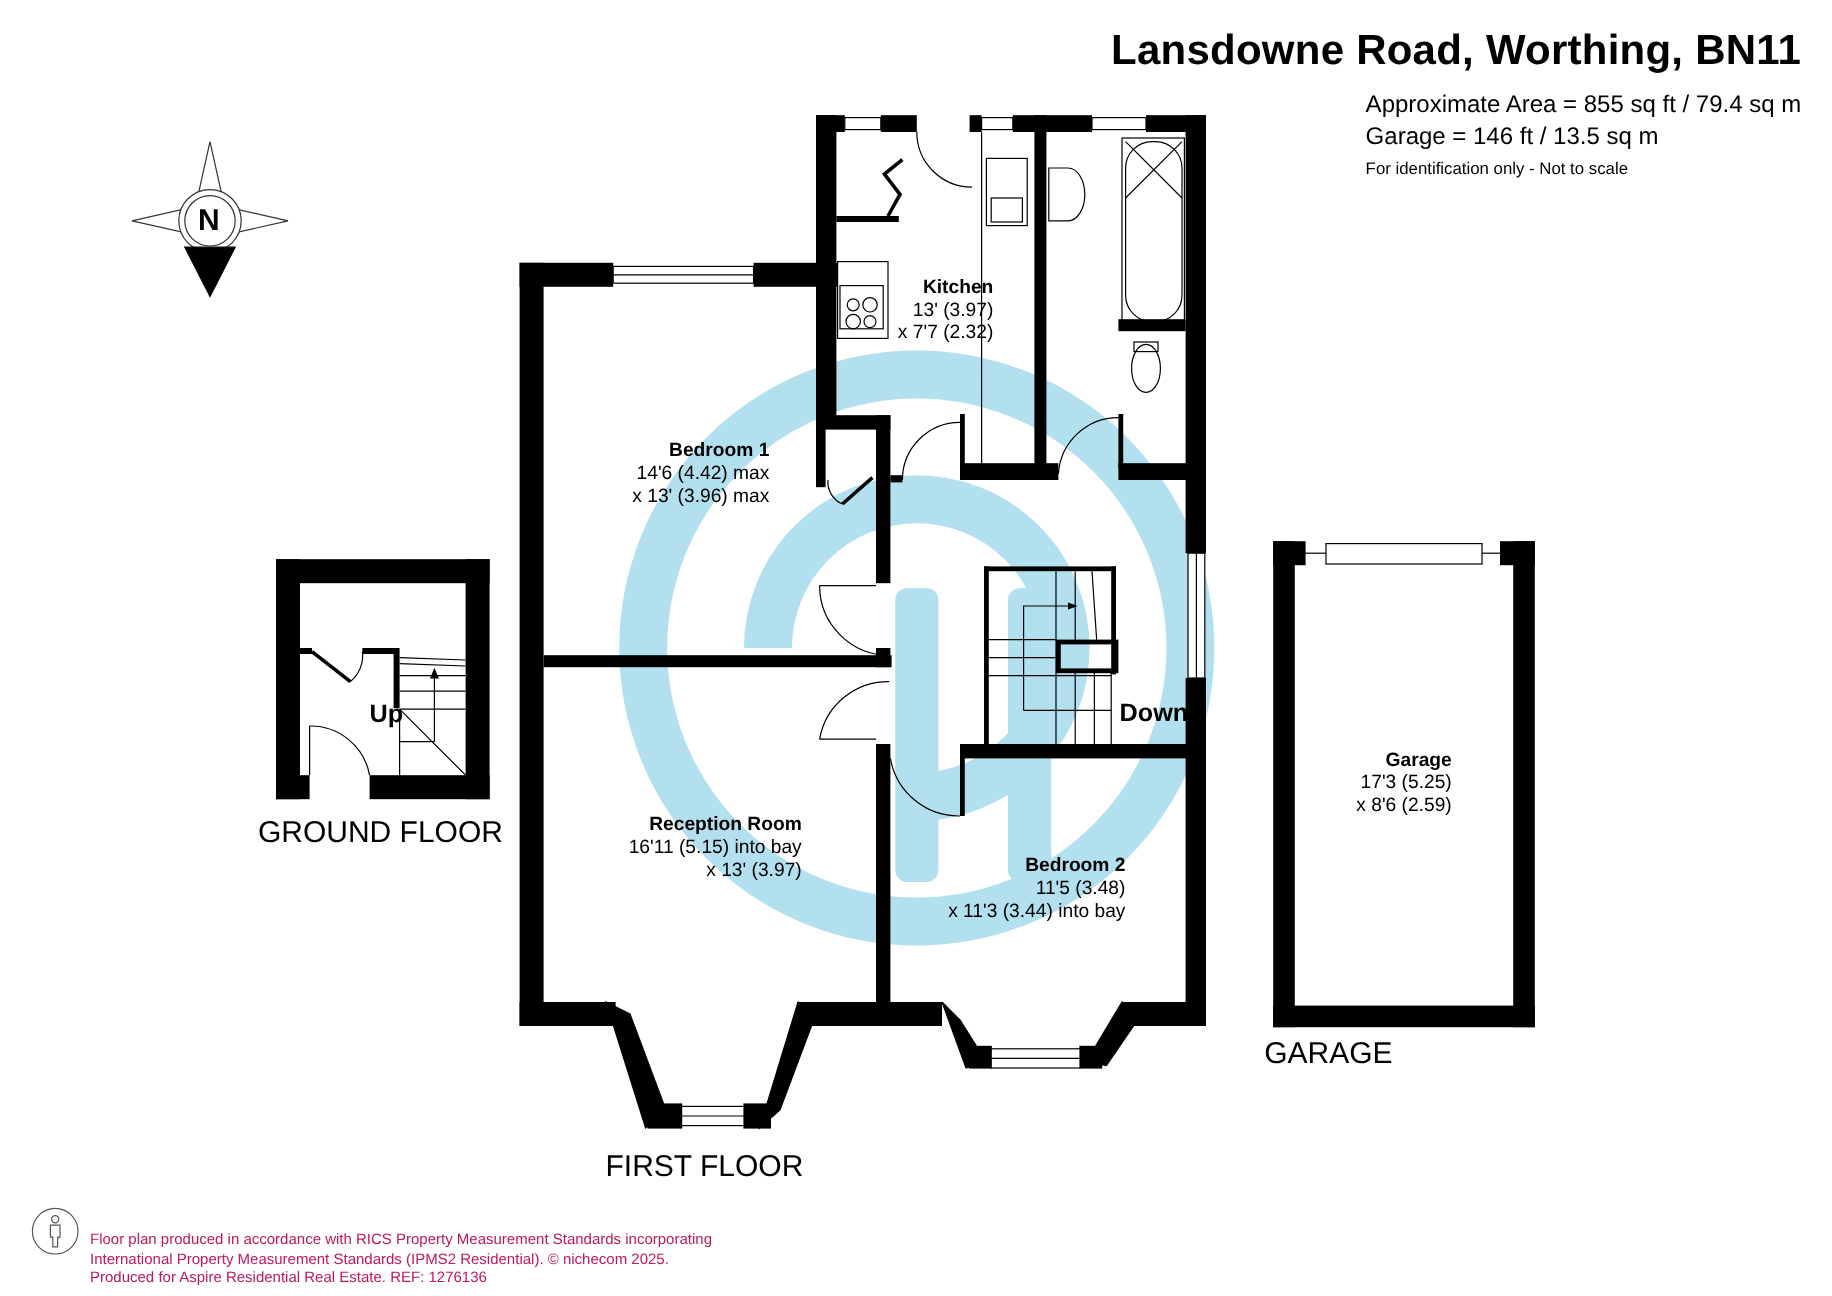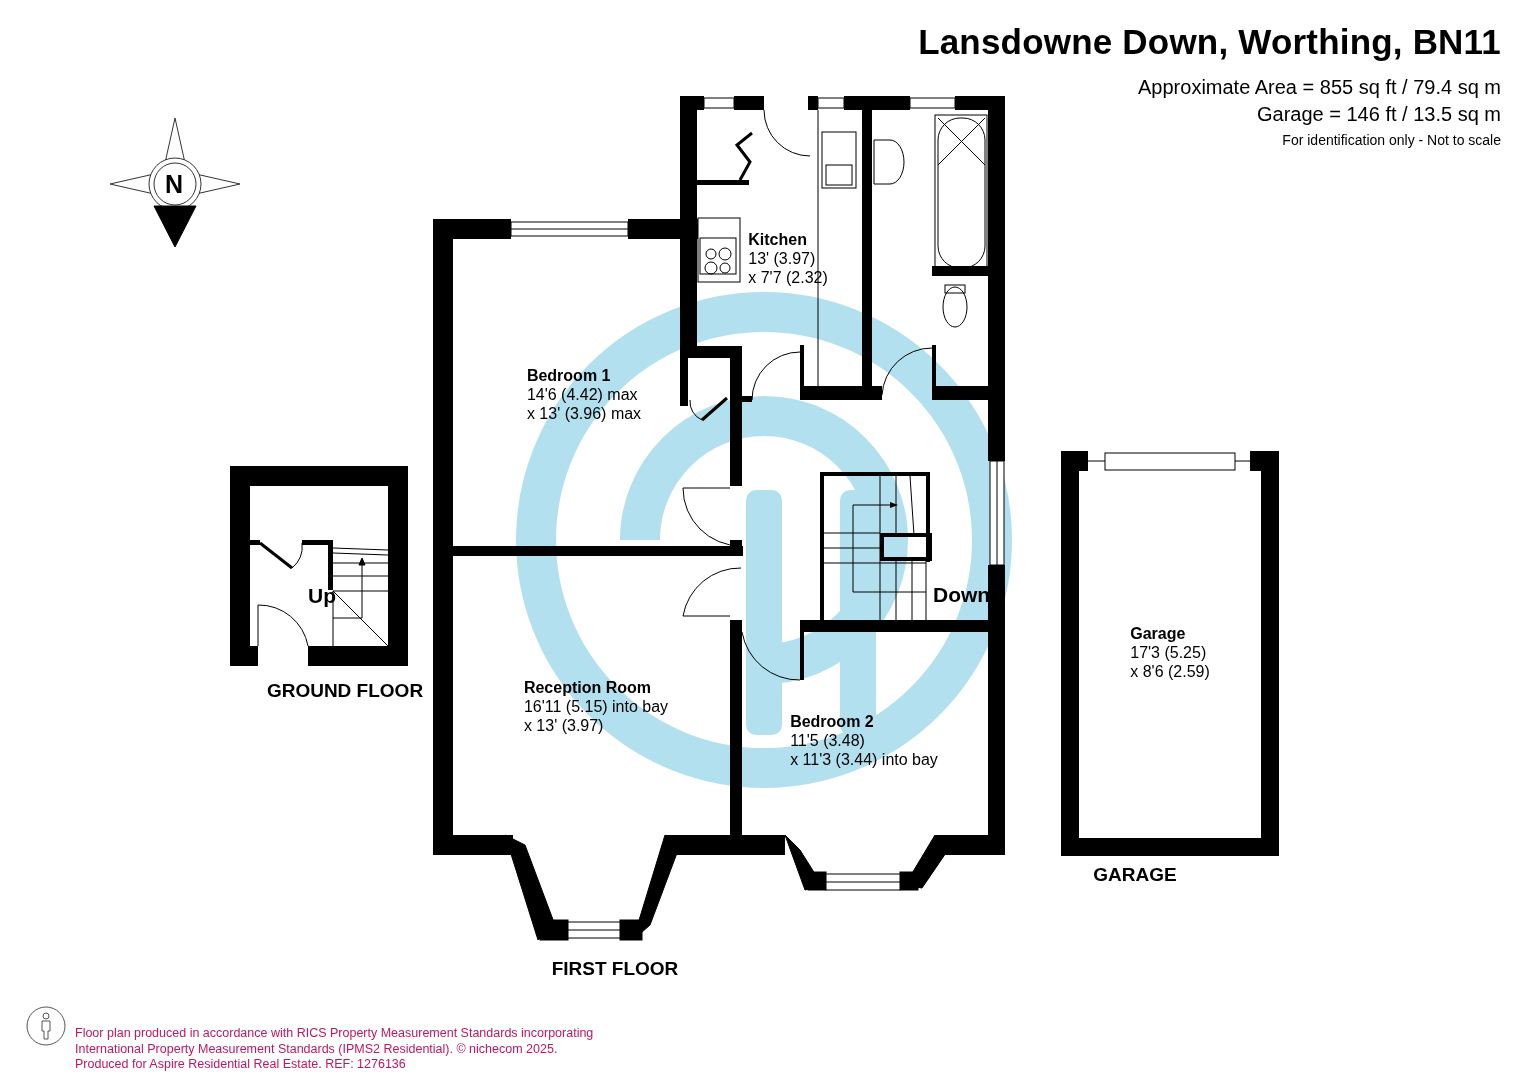--- a/index.html
+++ b/index.html
@@ -1,32 +1,32 @@
 <!DOCTYPE html>
 <html><head>
 <meta charset="utf-8">
 <style>
   html, body { margin: 0; padding: 0; background: #ffffff; }
   body { width: 1527px; height: 1080px; position: relative; overflow: hidden; font-family: "Liberation Sans", sans-serif; color: #000; }
   .title { position: absolute; right: 26px; top: 22px; font-size: 35px; font-weight: bold; letter-spacing: 0.2px; white-space: nowrap; }
-  .areas { position: absolute; right: 26px; top: 74px; text-align: right; font-size: 20px; line-height: 27px; }
+  .areas { position: absolute; right: 26px; top: 74px; text-align: left; font-size: 20px; line-height: 27px; }
   .areas .note { font-size: 14px; line-height: 22px; margin-top: 1px; }
   svg.plan { position: absolute; left: 0; top: 0; }
-  .room-label { position: absolute; text-align: left; font-size: 16px; line-height: 19px; white-space: nowrap; transform: translateX(-50%); }
+  .room-label { position: absolute; text-align: right; font-size: 16px; line-height: 19px; white-space: nowrap; transform: translateX(-50%); }
   .room-label .name { font-weight: bold; }
-  .floor-label { position: absolute; font-size: 19px; font-weight: bold; white-space: nowrap; transform: translateX(-50%); margin-left: 28px; }
+  .floor-label { position: absolute; font-size: 25px; font-weight: normal; white-space: nowrap; transform: translateX(-50%); }
   .stair-label { position: absolute; font-size: 21px; font-weight: bold; }
   .footer { position: absolute; left: 75px; top: 1026px; font-size: 12.5px; line-height: 15.5px; color: #be185d; }
   .footer-icon { position: absolute; left: 26px; top: 1006px; width: 40px; height: 40px; }
   .compass-n { position: absolute; left: 174px; top: 184px; transform: translate(-50%,-50%); font-size: 25px; font-weight: bold; }
 </style>
 </head>
 <body>
 
-<div class="title">Lansdowne Down, Worthing, BN11</div>
+<div class="title">Lansdowne Road, Worthing, BN11</div>
 <div class="areas">
   <div>Approximate Area = 855 sq ft / 79.4 sq m</div>
   <div>Garage = 146 ft / 13.5 sq m</div>
   <div class="note">For identification only - Not to scale</div>
 </div>
 
 <svg class="plan" width="1527" height="1080" viewBox="0 0 1527 1080">
 
   <g fill="none" stroke="#b3e0ef" stroke-width="40">
     <circle cx="764" cy="540" r="228"></circle>

